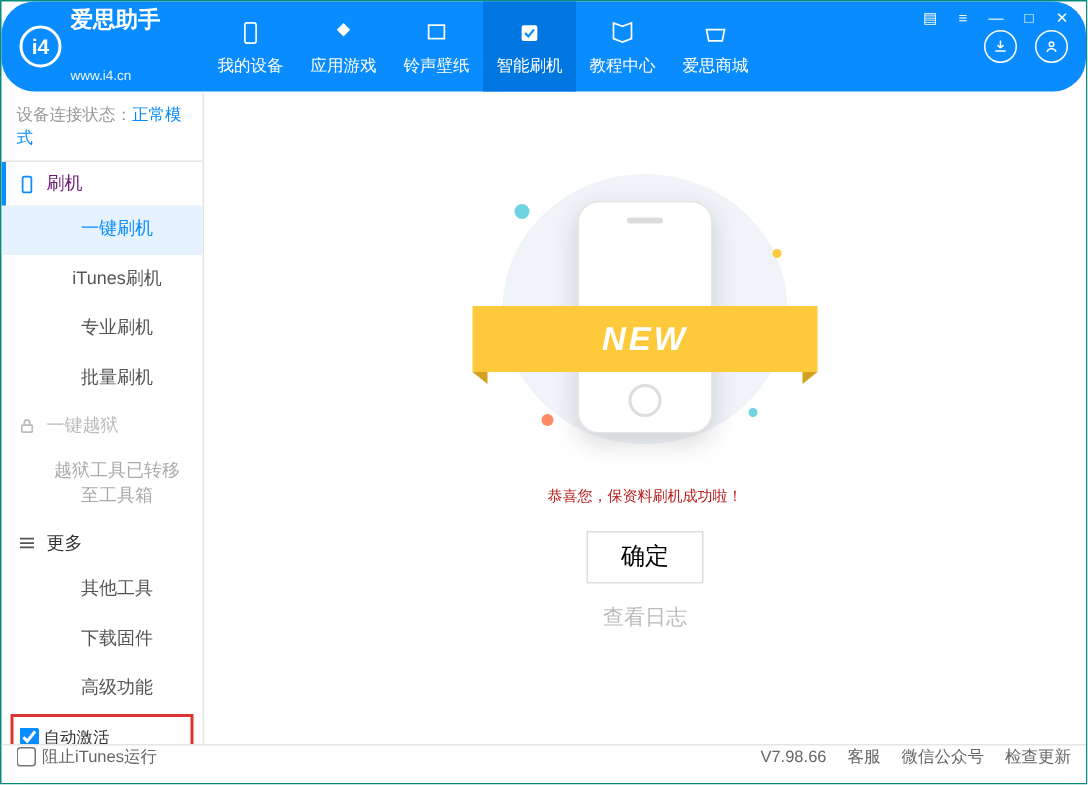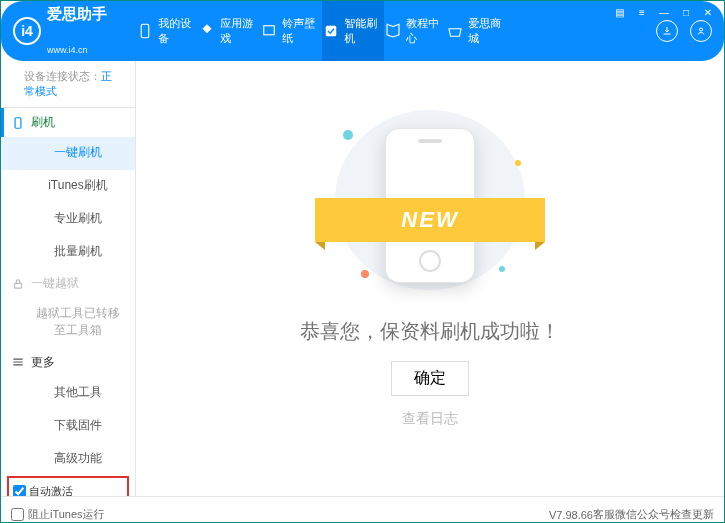--- a/index.html
+++ b/index.html
@@ -5,34 +5,34 @@
 * { margin: 0; padding: 0; box-sizing: border-box; }
 body { font-family: "Microsoft YaHei", sans-serif; font-size: 12px; color: #333; background: #fff; }
 .app { width: 725px; height: 523px; border: 1px solid #0a8a7a; position: relative; display: flex; flex-direction: column; }
 .header { height: 60px; background: #098cff; display: flex; align-items: center; color: #fff; border-radius: 22px; }
 .logo-area { width: 135px; display: flex; align-items: center; padding-left: 12px; gap: 6px; }
 .logo-icon { width: 28px; height: 28px; border: 2px solid #fff; border-radius: 50%; display: flex; align-items: center; justify-content: center; font-weight: bold; font-size: 14px; }
 .logo-text { display: flex; flex-direction: column; line-height: 1.1; }
 .logo-title { font-size: 15px; font-weight: bold; }
 .logo-sub { font-size: 9px; opacity: 0.9; margin-top: 24px; }
 .nav { display: flex; height: 100%; flex: 1; }
-.nav-item { width: 62px; display: flex; flex-direction: row; align-items: center; justify-content: center; gap: 4px; font-size: 11px; cursor: pointer; }
+.nav-item { width: 62px; display: flex; flex-direction: column; align-items: center; justify-content: center; gap: 4px; font-size: 11px; cursor: pointer; }
 .nav-item.active { background: #0076e0; }
 .nav-icon { width: 20px; height: 20px; display: flex; align-items: center; justify-content: center; }
 .nav-icon svg { fill: #fff; }
 .header-right { display: flex; align-items: center; gap: 12px; padding-right: 12px; }
 .header-btn { width: 22px; height: 22px; border: 1.5px solid #fff; border-radius: 50%; display: flex; align-items: center; justify-content: center; cursor: pointer; }
 .win-controls { position: absolute; top: 4px; right: 8px; display: flex; gap: 6px; color: #fff; font-size: 10px; }
 .win-btn { width: 16px; height: 14px; display: flex; align-items: center; justify-content: center; cursor: pointer; }
 .body { flex: 1; display: flex; overflow: hidden; }
 .sidebar { width: 135px; border-right: 1px solid #e5e5e5; display: flex; flex-direction: column; font-size: 12px; }
-.status-bar { padding: 8px 23px; border-bottom: 1px solid #e5e5e5; color: #999; font-size: 11px; }
+.status-bar { padding: 8px 10px; border-bottom: 1px solid #e5e5e5; color: #999; font-size: 11px; }
 .status-bar .mode { color: #098cff; }
 .side-header { display: flex; align-items: center; gap: 6px; padding: 6px 10px; color: #333; position: relative; cursor: pointer; }
-.side-header.active-main { color: #15803d; }
+.side-header.active-main { color: #701a75; }
 .side-header.active-main::before { content: ''; position: absolute; left: 0; top: 0; bottom: 0; width: 3px; background: #098cff; }
 .side-icon { width: 14px; height: 14px; display: flex; align-items: center; justify-content: center; }
 .side-children { padding-left: 0; }
 .side-child { padding: 7px 10px 9px 30px; color: #555; cursor: pointer; text-align: center; }
 .side-child.active { background: #e6f3ff; color: #098cff; }
 .side-child.note { color: #aaa; line-height: 1.4; }
 .checkbox-area { border: 2px solid #d33; margin: 0px 6px 6px 6px; padding: 6px 4px; display: flex; gap: 8px; }
 .chk { display: flex; align-items: center; gap: 3px; font-size: 11px; color: #333; }
 .chk input { accent-color: #098cff; }
 .main { flex: 1; display: flex; flex-direction: column; align-items: center; justify-content: center; position: relative; }
@@ -43,26 +43,26 @@
 .phone::after { content:''; position:absolute; bottom:10px; left:50%; transform:translateX(-50%); width:18px; height:18px; border:2px solid #ddd; border-radius:50%; }
 .ribbon { position: absolute; left: -20px; right: -20px; top: 88px; height: 44px; background: #ffc93c; display: flex; align-items: center; justify-content: center; font-size: 22px; font-weight: 800; font-style: italic; color: #fff; letter-spacing: 2px; }
 .ribbon::before, .ribbon::after { content:''; position:absolute; top:100%; width:0; height:0; border-top:8px solid #d4a020; }
 .ribbon::before { left:0; border-left:10px solid transparent; }
 .ribbon::after { right:0; border-right:10px solid transparent; }
 .dot { position:absolute; border-radius:50%; }
 .d1 { width:10px; height:10px; background:#6fd3e0; top:20px; left:8px; }
 .d2 { width:6px; height:6px; background:#ffc93c; top:50px; right:4px; }
 .d3 { width:6px; height:6px; background:#6fd3e0; bottom:18px; right:20px; }
 .d4 { width:8px; height:8px; background:#ff8a65; bottom:12px; left:26px; }
-.success-text { margin-top: 28px; font-size: 20px; color: #737373; }
+.success-text { margin-top: 28px; font-size: 10px; color: #b91c1c; }
 .confirm-btn { margin-top: 16px; border: 1px solid #ddd; background: #fff; padding: 6px 22px; font-size: 16px; cursor: pointer; }
 .view-log { margin-top: 14px; font-size: 14px; color: #bbb; cursor: pointer; }
-.footer { height: 26px; border-top: 1px solid #e5e5e5; display: flex; align-items: flex-end; padding: 0 10px; font-size: 11px; color: #666; justify-content: space-between; }
+.footer { height: 26px; border-top: 1px solid #e5e5e5; display: flex; align-items: flex-start; padding: 0 10px; font-size: 11px; color: #666; justify-content: space-between; }
 .footer-left { display: flex; align-items: center; gap: 4px; }
-.footer-right { display: flex; align-items: center; }
+.footer-right { display: flex; align-items: center; gap: 14px; }
 </style>
 </head>
 <body>
 
 <div class="app">
   <div class="win-controls">
     <span class="win-btn">▤</span>
     <span class="win-btn">≡</span>
     <span class="win-btn">—</span>
     <span class="win-btn">□</span>

